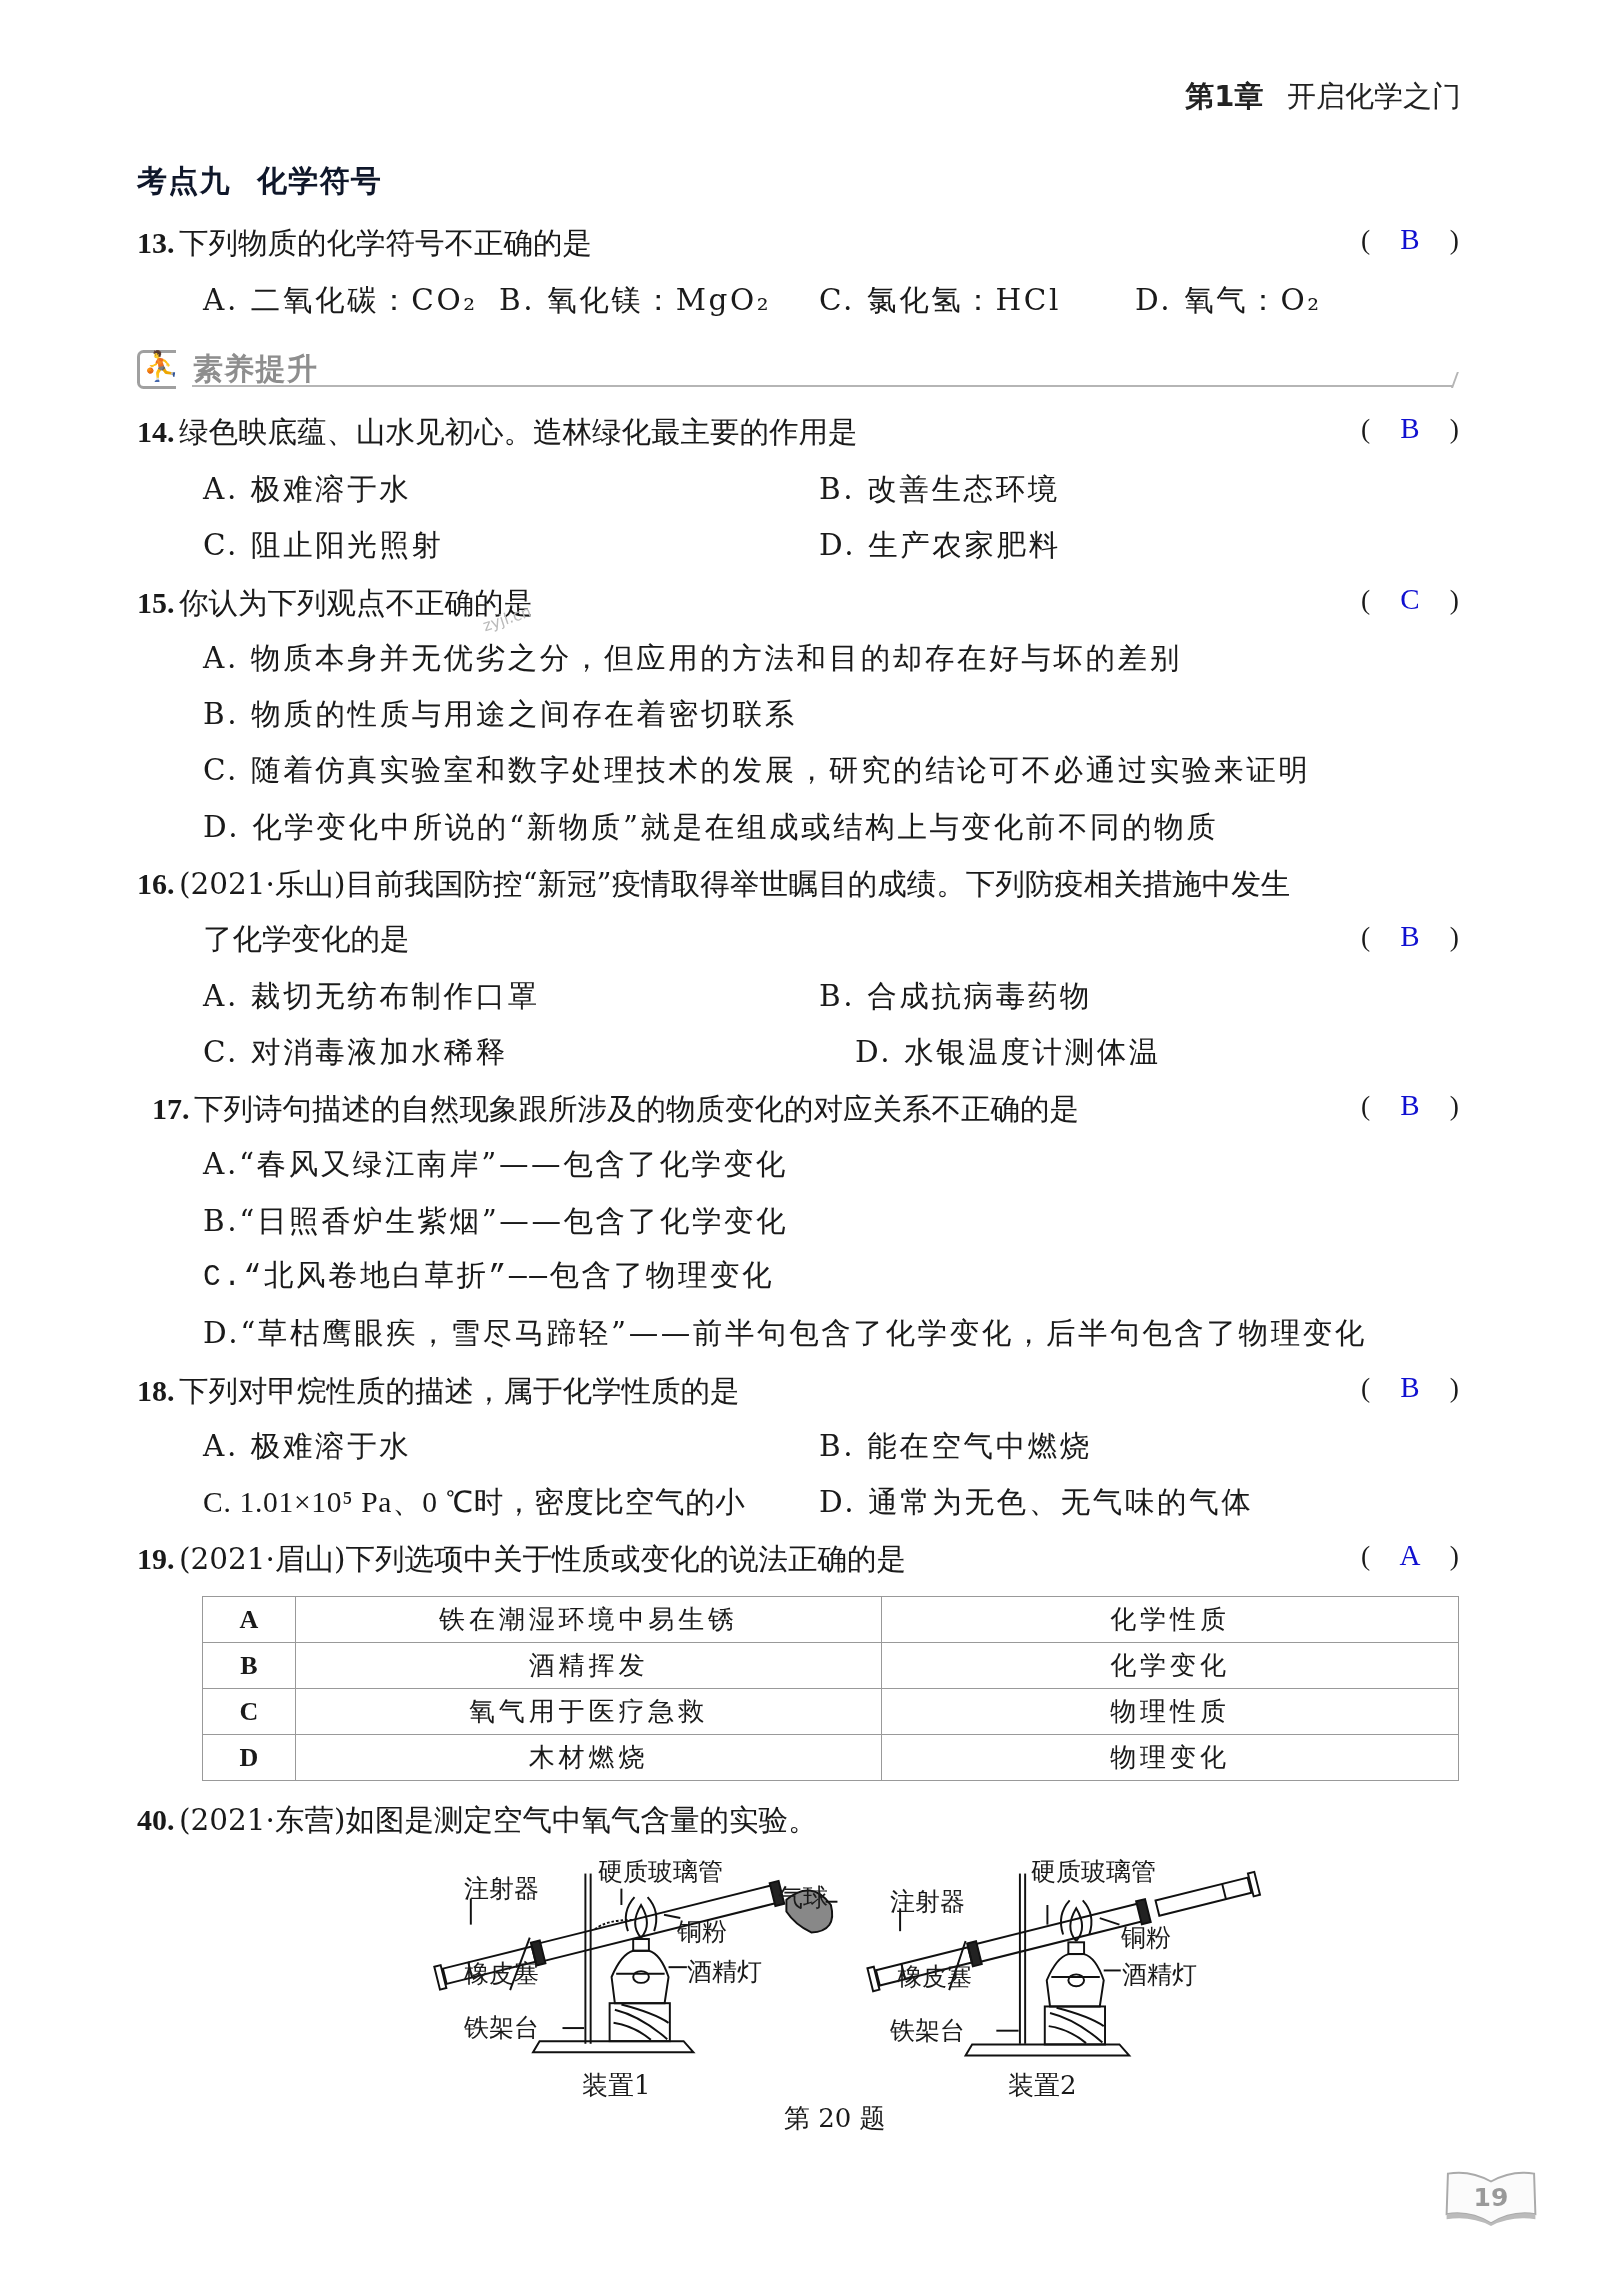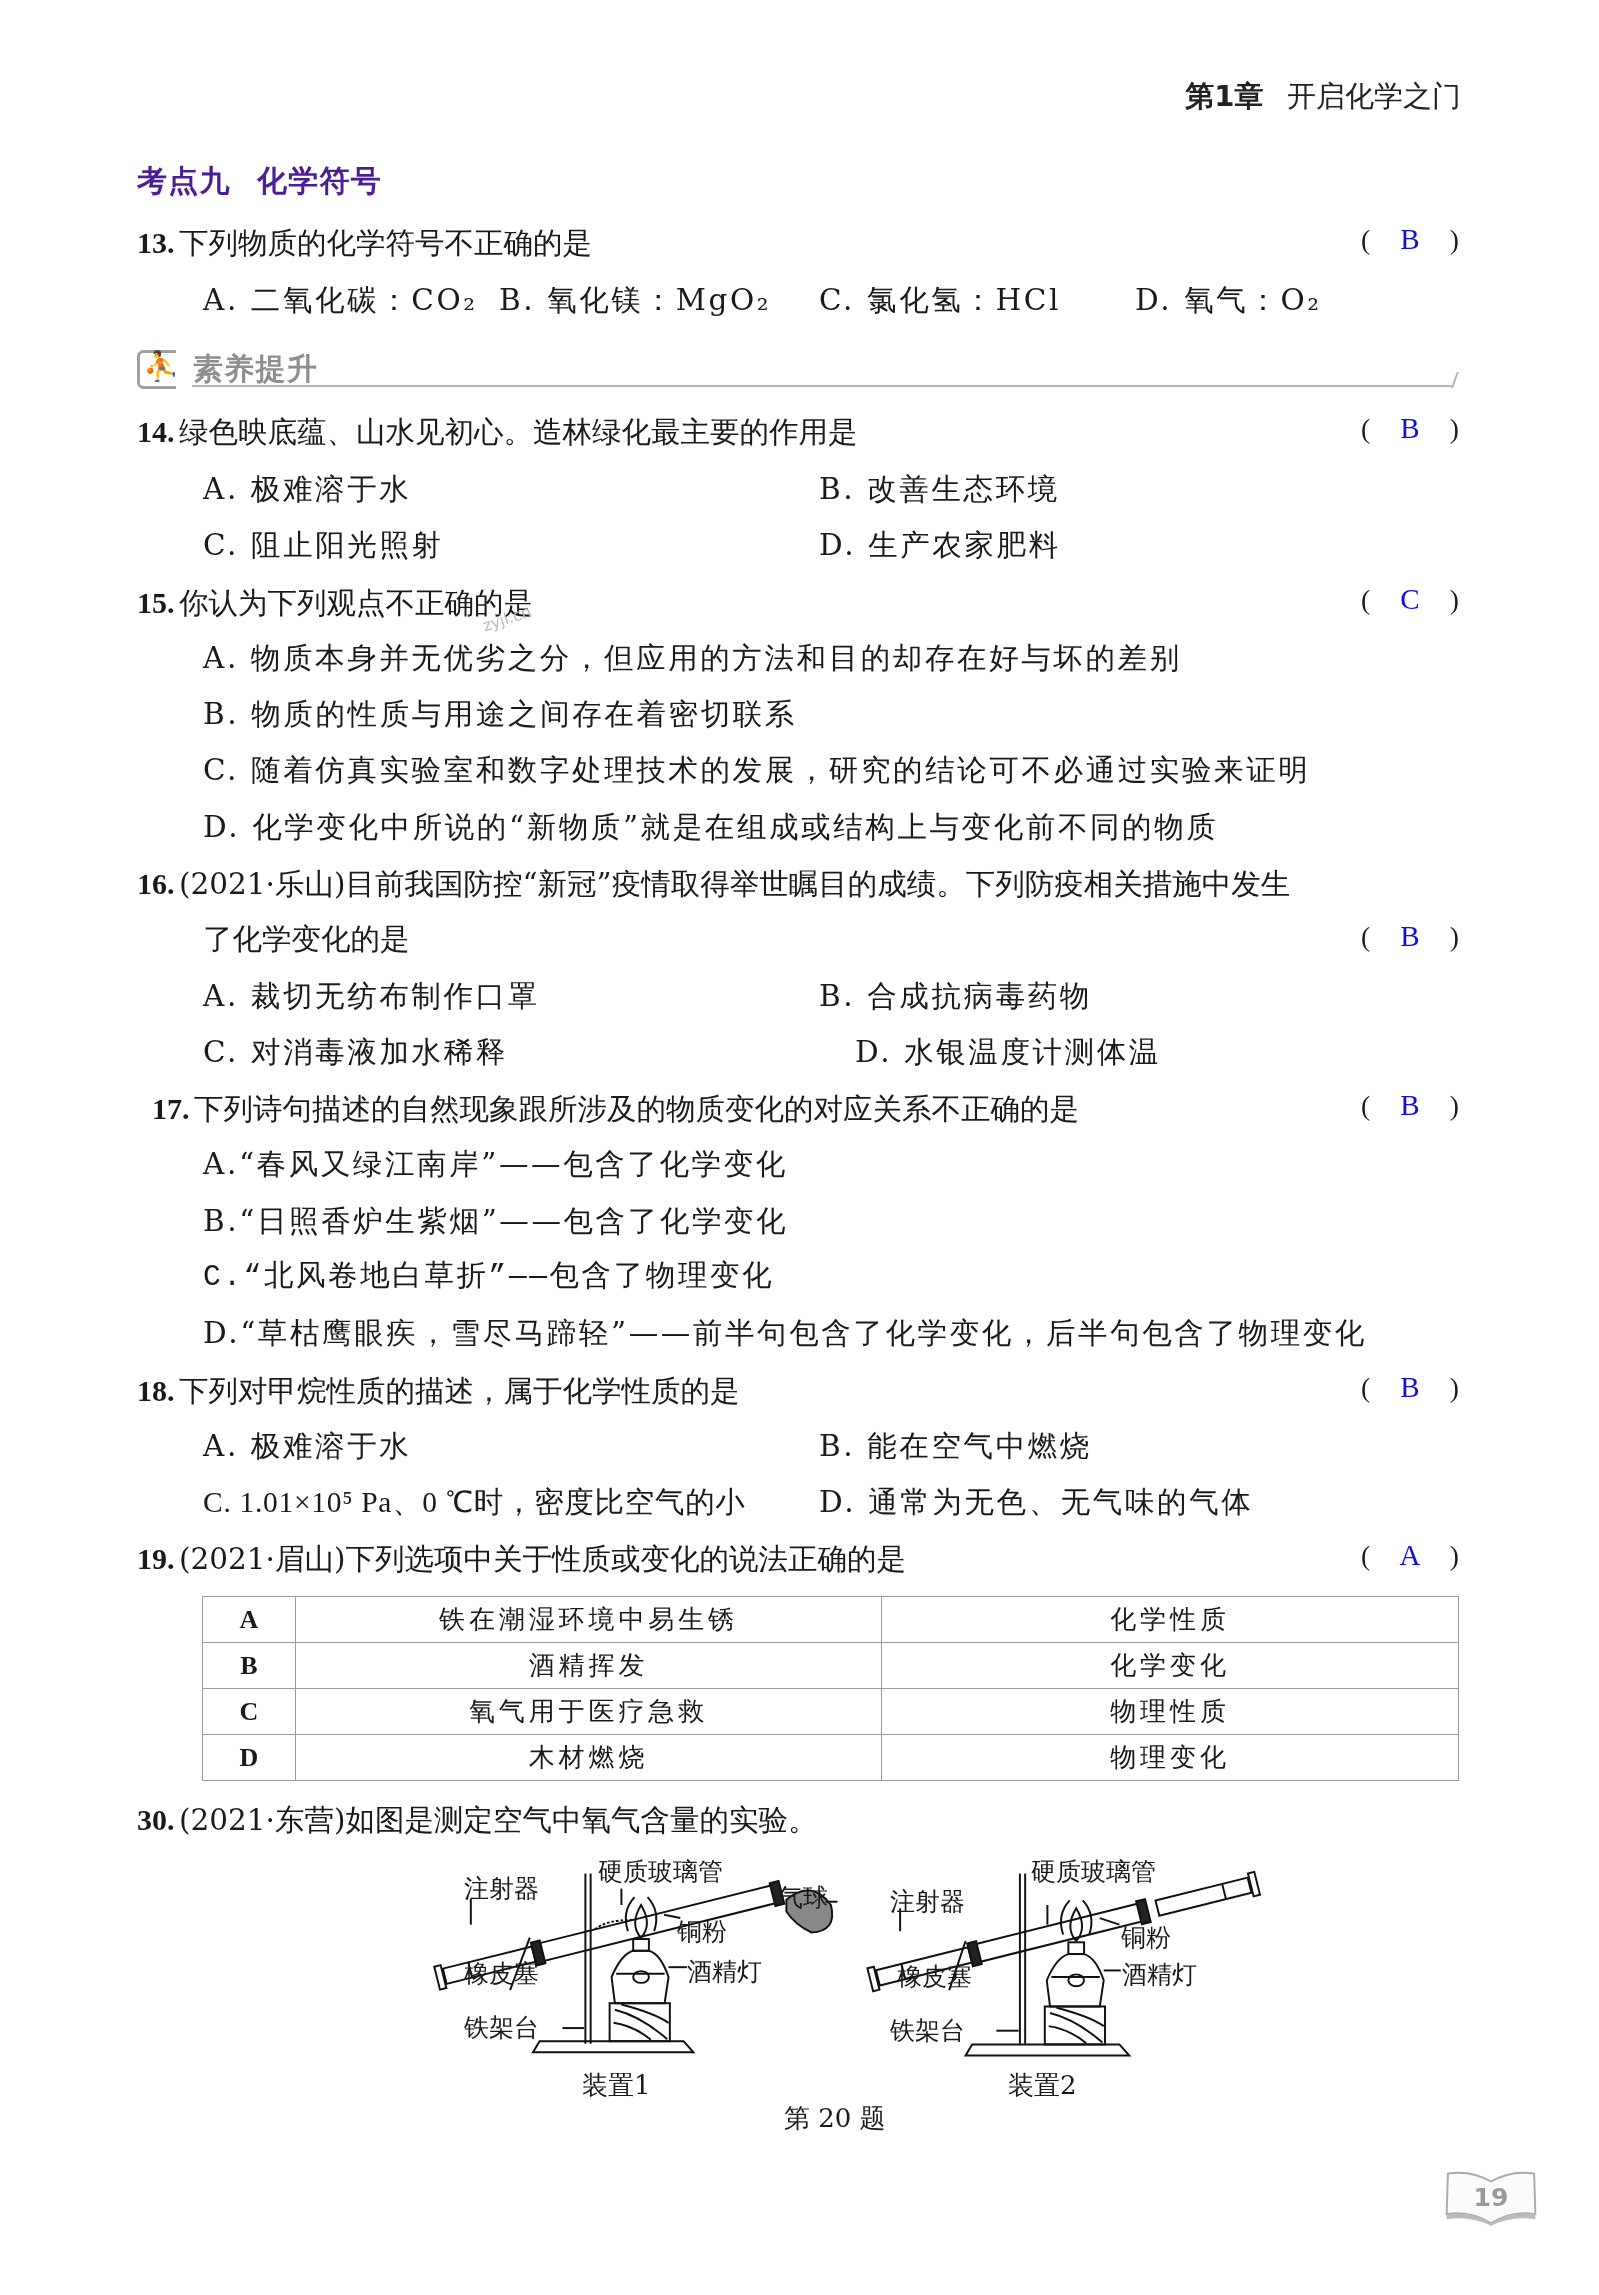--- a/index.html
+++ b/index.html
@@ -1,21 +1,21 @@
 <!DOCTYPE html>
 <html style="font-size:10.5px"><head>
 <meta charset="utf-8">
 <style>
   html, body { margin:0; padding:0; background:#ffffff; }
   body { width:1600px; height:2295px; position:relative; overflow:hidden;
          font-family:"DejaVu Serif","Liberation Serif",serif; color:#1a1a1a; }
   .abs { position:absolute; }
   .chapter { right:139px; top:77px; font-family:"DejaVu Sans","Liberation Sans",sans-serif; font-size:29px; color:#222; }
   .chapter b { font-weight:bold; margin-right:23.6px; }
-  .kaodian { left:137px; top:161px; font-family:"DejaVu Sans","Liberation Sans",sans-serif; font-size:30px; color:#4c1d95; font-weight:bold; letter-spacing:1.3px; }
+  .kaodian { left:137px; top:161px; font-family:"DejaVu Sans","Liberation Sans",sans-serif; font-size:30px; color:#0f172a; font-weight:bold; letter-spacing:1.3px; }
   .kaodian span + span { margin-left:26px; }
   .q-stem { font-size:29.5px; line-height:39px; white-space:nowrap; }
   .qnum { font-family:"Liberation Serif",serif; font-weight:bold; font-size:30px; display:inline-block; width:42px; }
   .opt { font-size:29.5px; line-height:39px; white-space:nowrap; letter-spacing:2.6px; }
   .ans { position:absolute; right:141px; font-size:27.5px; width:98px; display:flex; justify-content:space-between; align-items:center; font-family:"Liberation Serif",serif; }
   .ans .letter { color:#1010d0; font-size:29px; }
   .section-bar { left:137px; top:346px; width:1316px; height:43px; }
   .section-bar .icon-box { position:absolute; left:0; top:3.9px; width:39px; height:39px; border:3.3px solid #a0a0a0; border-right:none; border-radius:6.5px 0 0 6.5px; box-sizing:border-box; }
   .section-bar .runner { position:absolute; left:6.5px; top:2.6px; font-size:29px; color:#888; font-family:"DejaVu Sans",sans-serif; }
   .section-bar .title { position:absolute; left:56px; top:2.6px; font-family:"DejaVu Sans","Liberation Sans",sans-serif; font-size:30px; font-weight:bold; color:#8e8e8e; letter-spacing:1.3px; }
@@ -156,21 +156,21 @@
   </tr>
   <tr>
     <td class="k">D</td>
     <td class="m">木材燃烧</td>
     <td>物理变化</td>
   </tr>
 </tbody>
   </table>
 
 <div class="abs q-stem" style="left:137px;top:1800px;">
-  <span class="qnum">30.</span><span>(2021·东营)如图是测定空气中氧气含量的实验。</span>
+  <span class="qnum">40.</span><span>(2021·东营)如图是测定空气中氧气含量的实验。</span>
 </div>
 
 <div class="abs" style="left:425px;top:1859px;width:419px;height:236px;">
   <svg width="419" height="236" viewBox="0 0 640 360">
     <g stroke="#111" stroke-width="3" fill="none">
 
       <line x1="245" y1="22" x2="245" y2="282"></line>
         <line x1="253" y1="22" x2="253" y2="282"></line>
       <path d="M165 295 L175 278 L395 278 L410 295 Z"></path>
 

